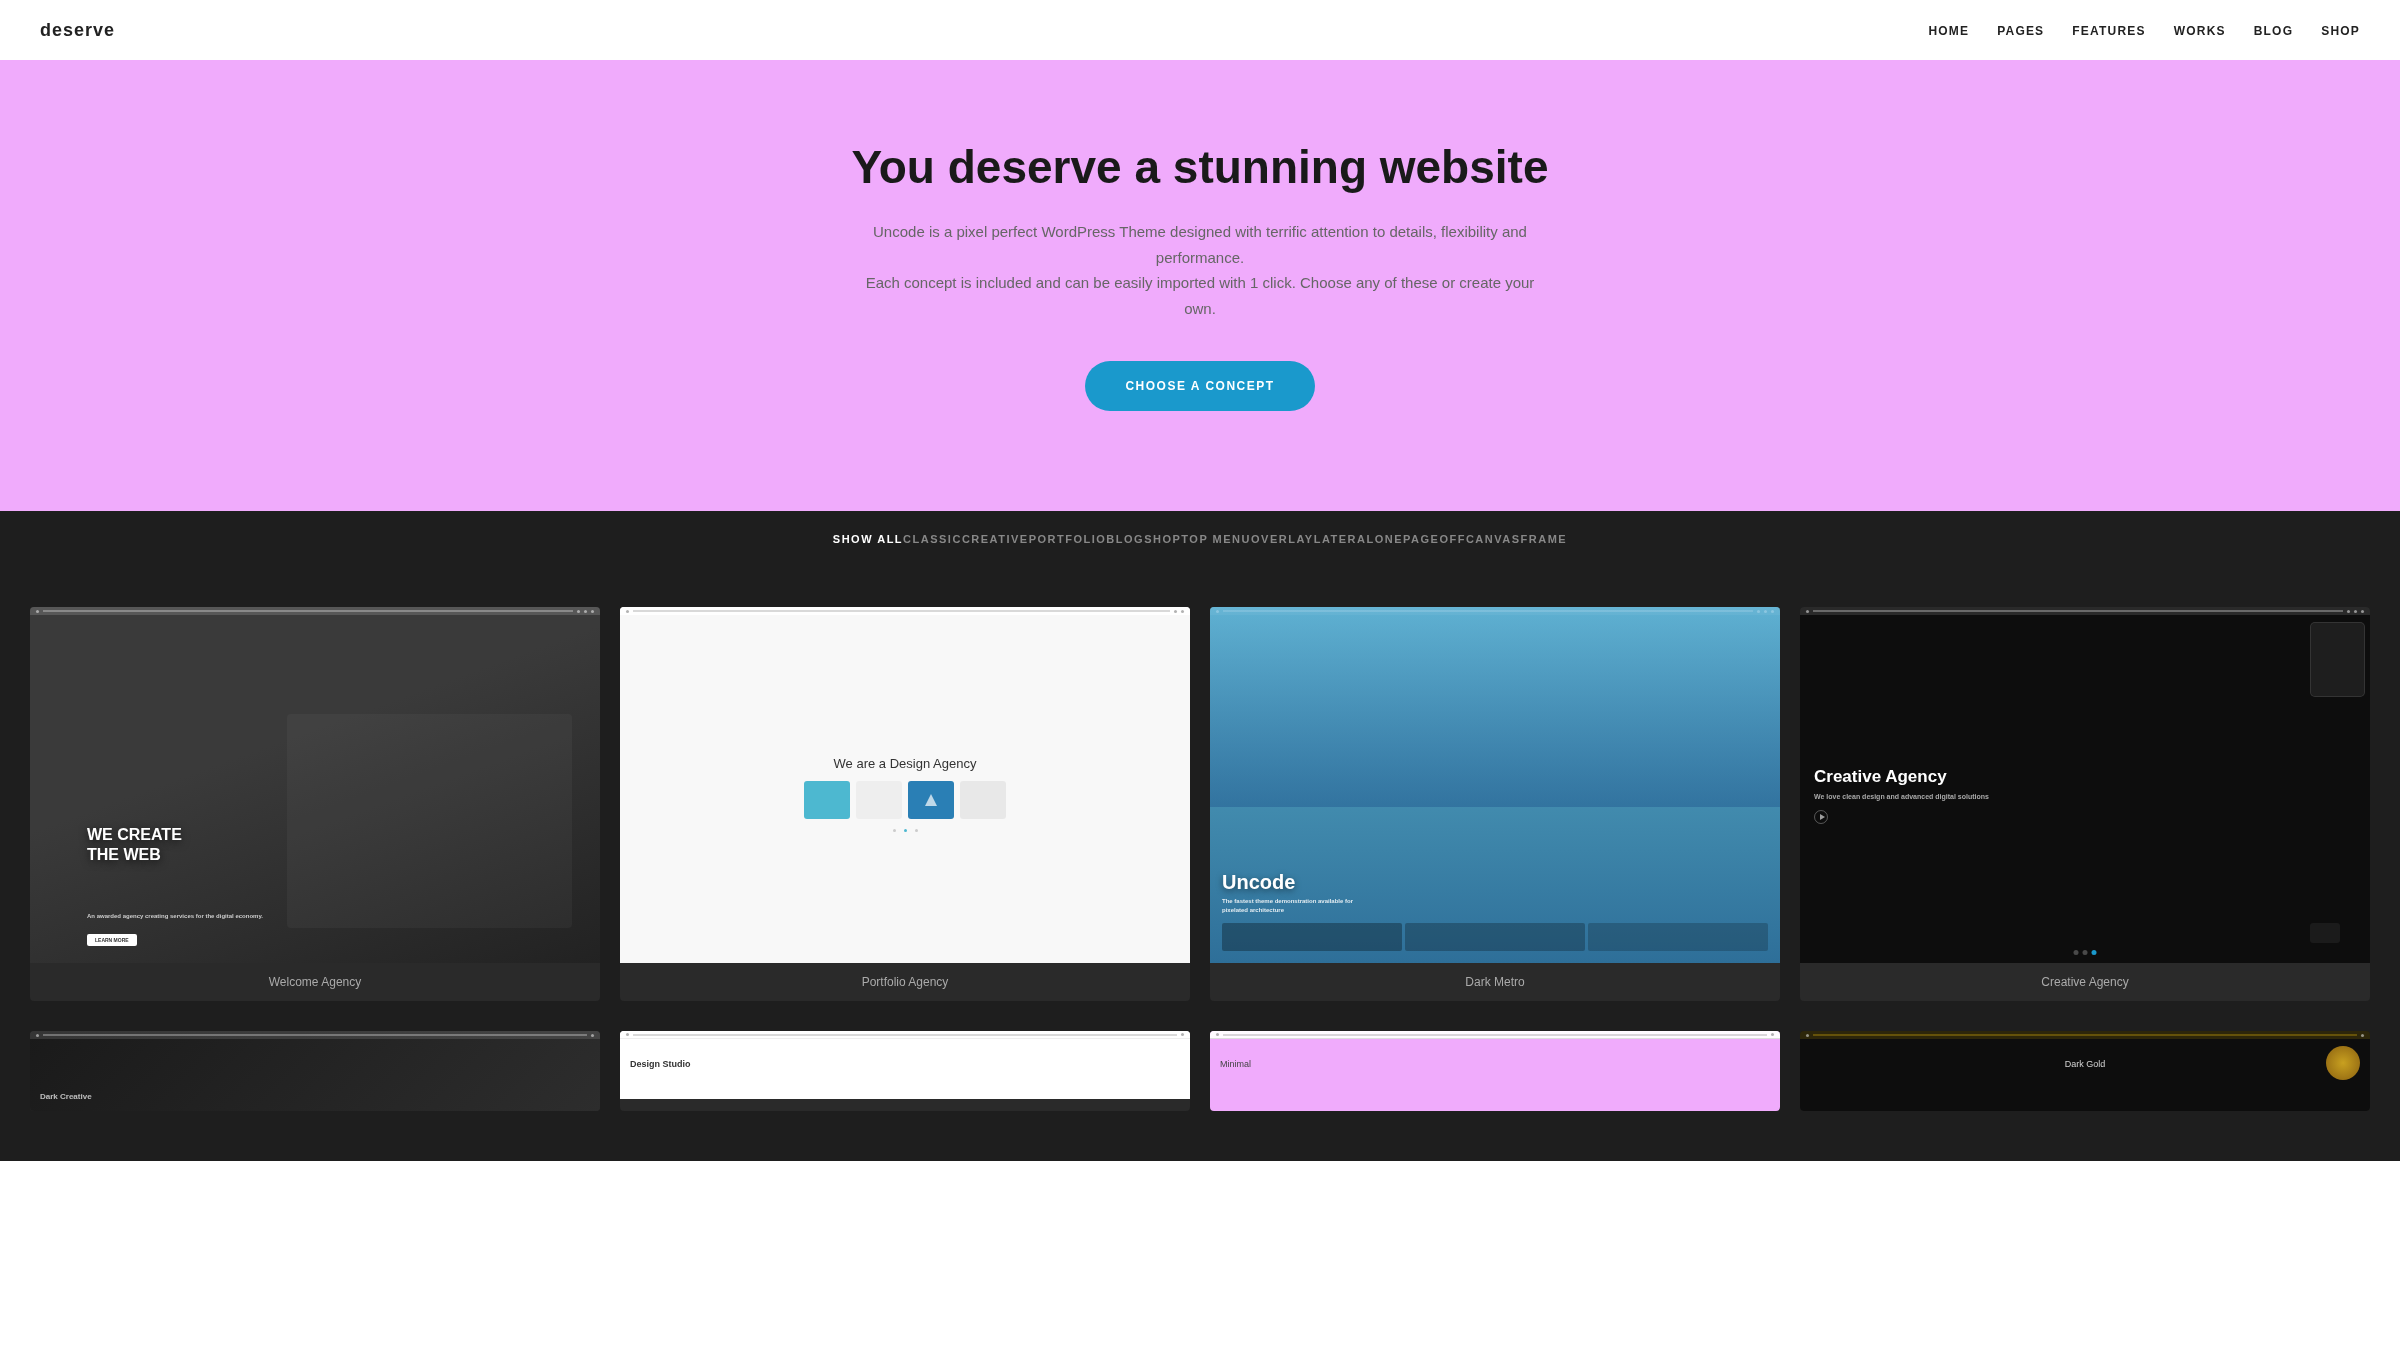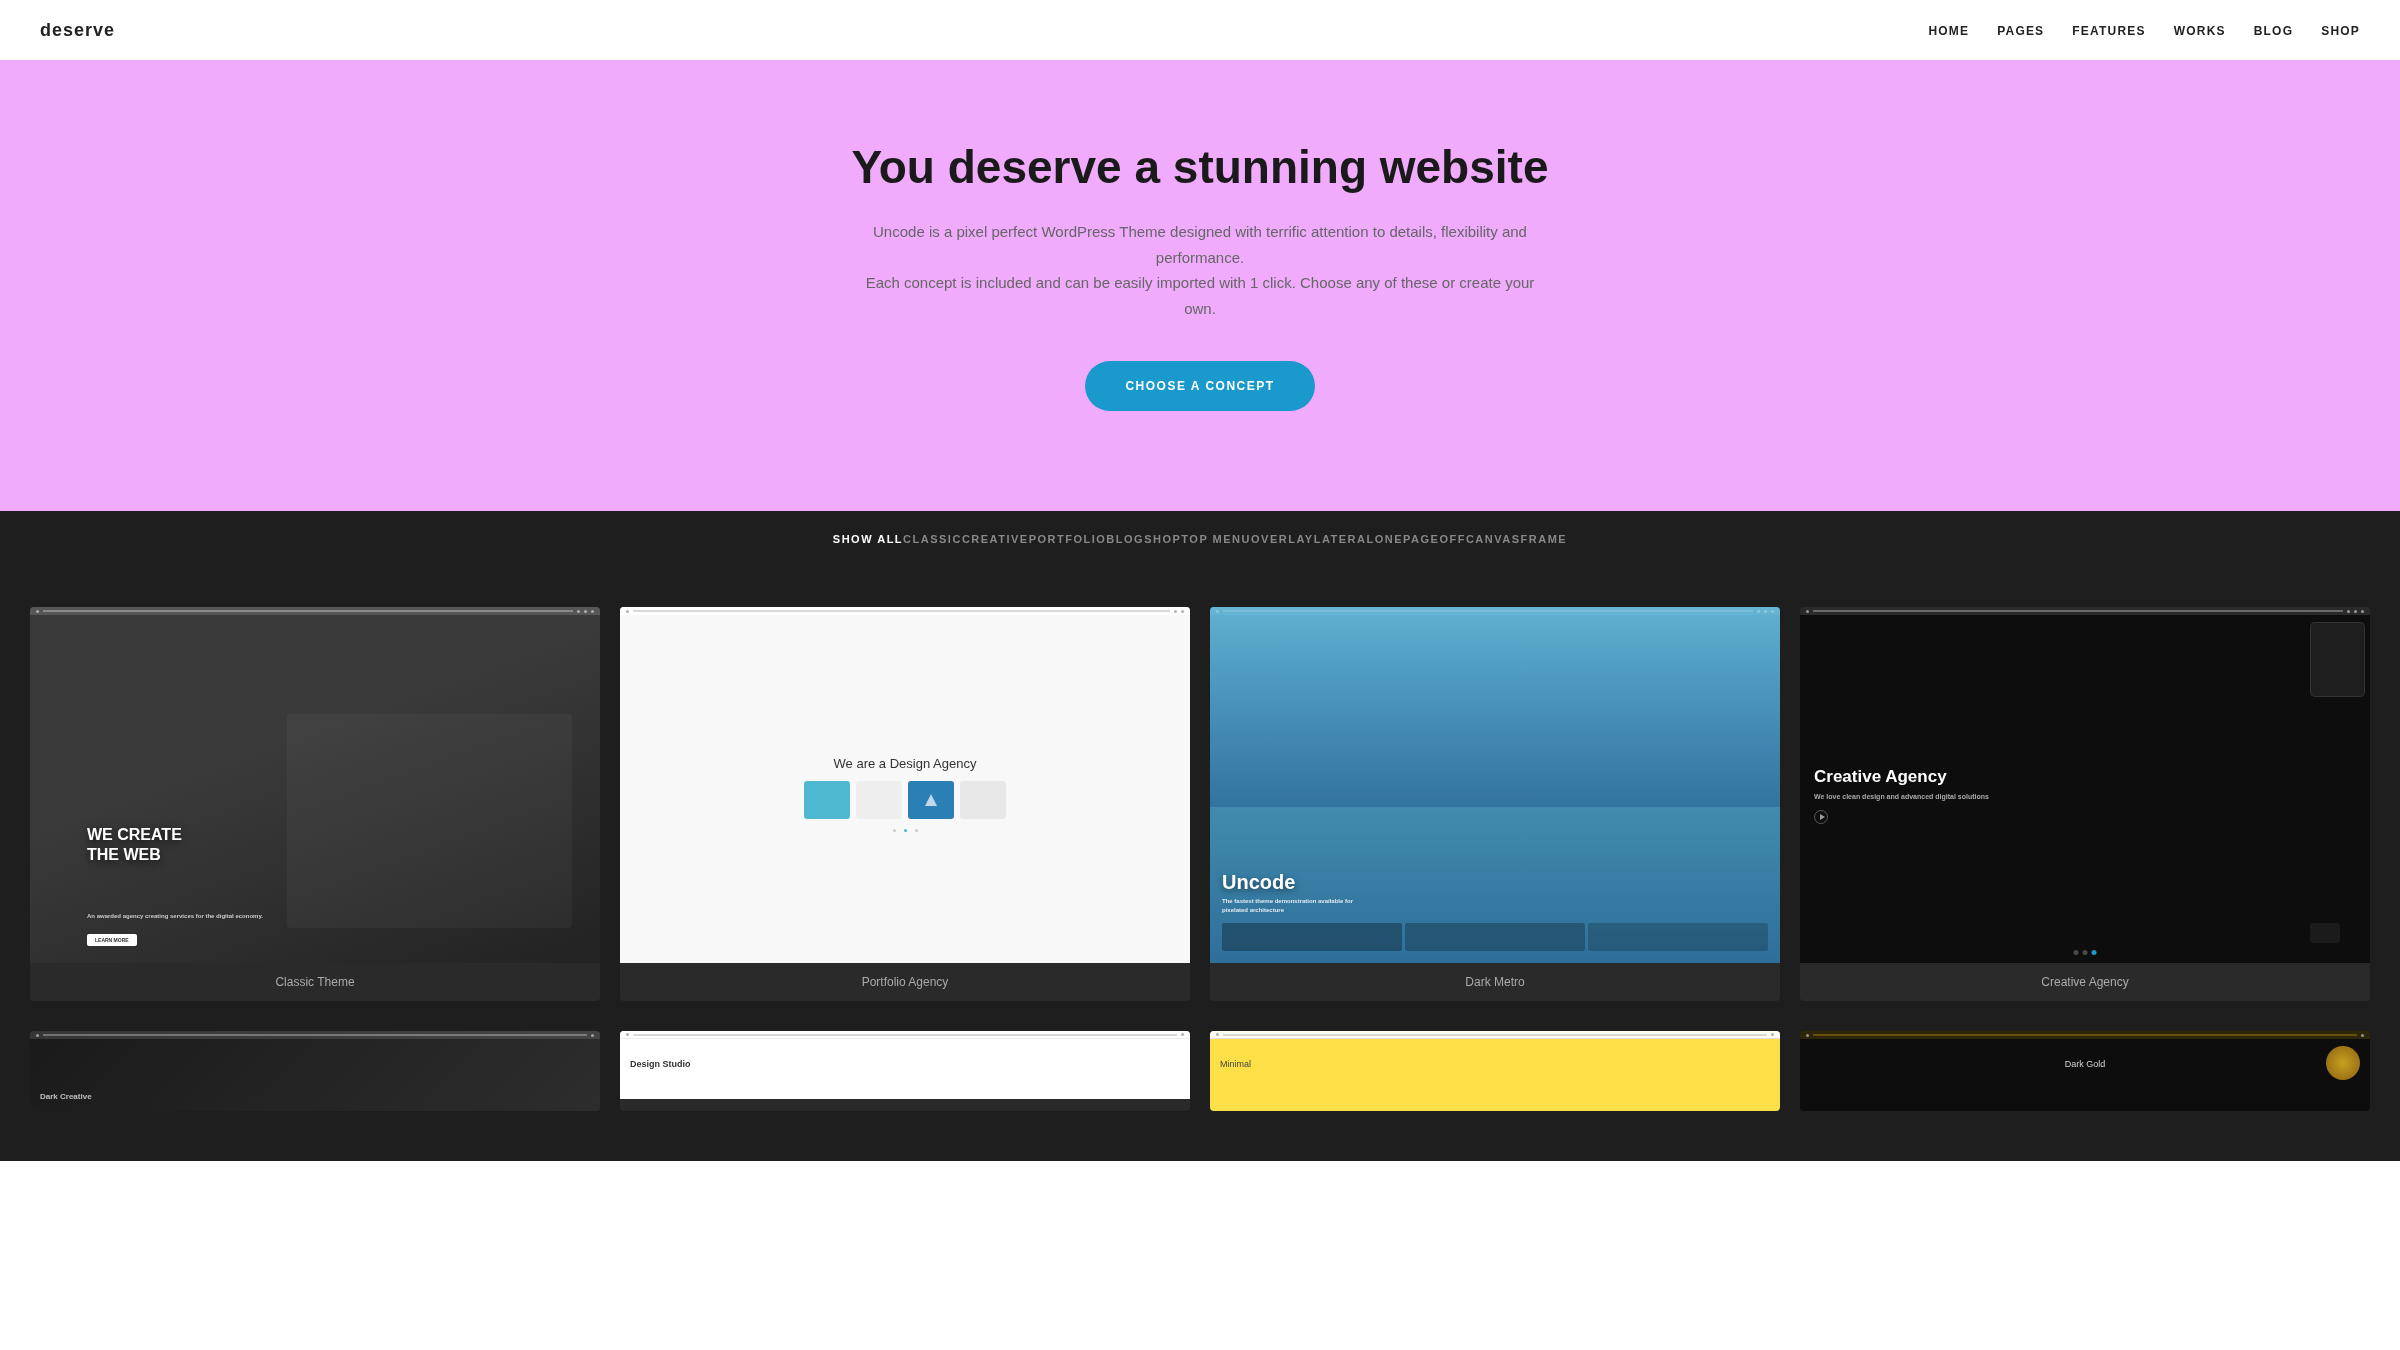--- a/index.html
+++ b/index.html
@@ -231,21 +231,21 @@
             <div class="tnb-line"></div>
             <div class="tnb-dot"></div>
             <div class="tnb-dot"></div>
             <div class="tnb-dot"></div>
           </div>
           <div style="position:absolute; bottom:28%; left:10%; color:#fff; font-size:16px; font-weight:900; line-height:1.2; text-shadow:0 2px 8px rgba(0,0,0,0.7); z-index:2;">WE CREATE<br>THE WEB</div>
           <div style="position:absolute; bottom:12%; left:10%; color:#ccc; font-size:6px; max-width:60%; line-height:1.5; z-index:2;">An awarded agency creating services for the digital economy.</div>
           <div style="position:absolute; bottom:5%; left:10%; background:#fff; color:#333; font-size:5px; padding:3px 8px; border-radius:2px; z-index:2; font-weight:600;">LEARN MORE</div>
         </div>
       </div>
-      <div class="grid-item-label">Classic Theme</div>
+      <div class="grid-item-label">Welcome Agency</div>
     </div>
 
     <div class="grid-item">
       <div class="grid-item-thumb">
         <div class="thumb-inner" style="background:#f8f8f8; flex-direction:column; gap:10px; position:relative;">
           <div class="thumb-navbar-white">
             <div class="tnb-dot-dark"></div>
             <div class="tnb-line-dark"></div>
             <div class="tnb-dot-dark"></div>
             <div class="tnb-dot-dark"></div>
@@ -352,21 +352,21 @@
             <div class="tnb-line-dark"></div>
             <div class="tnb-dot-dark"></div>
           </div>
           <div style="margin-top:16px; color:#333; font-size:9px; font-weight:600;">Design Studio</div>
         </div>
       </div>
     </div>
 
     <div class="grid-item" style="height:80px; overflow:hidden;">
       <div class="grid-item-thumb" style="height:80px;">
-        <div class="thumb-inner" style="background:#fde047; height:80px; position:relative; align-items:flex-start; justify-content:flex-start; padding:12px 10px;">
+        <div class="thumb-inner" style="background:#f0abfc; height:80px; position:relative; align-items:flex-start; justify-content:flex-start; padding:12px 10px;">
           <div class="thumb-navbar-white" style="border-bottom:1px solid #ddd;">
             <div class="tnb-dot-dark"></div>
             <div class="tnb-line-dark"></div>
             <div class="tnb-dot-dark"></div>
           </div>
           <div style="margin-top:16px; color:#444; font-size:9px; font-weight:500;">Minimal</div>
         </div>
       </div>
     </div>
 

